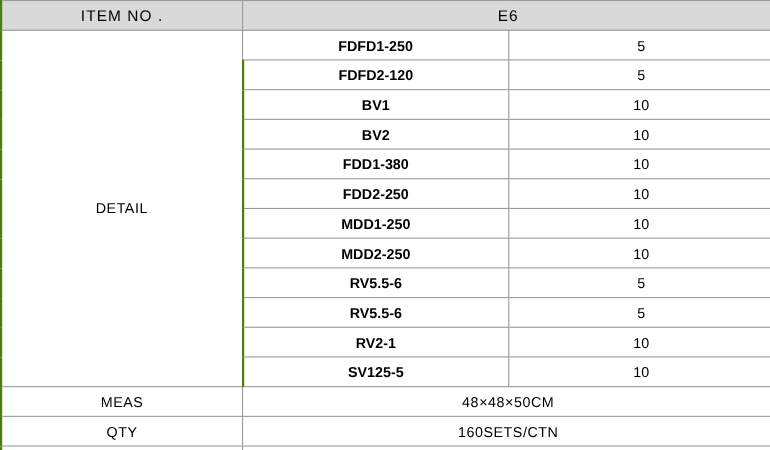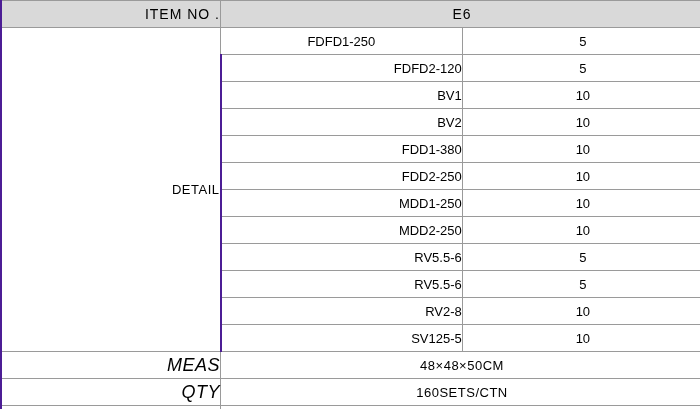--- a/index.html
+++ b/index.html
@@ -56,45 +56,45 @@
     text-align: left;
     padding-left: 44px;
     box-sizing: border-box;
   }
   .name-cell {
     width: 235px;
     text-align: left;
     padding-left: 58px;
     box-sizing: border-box;
     font-size: 13px;
+    font-weight: bold;
   }
   .qty-cell {
     width: 247px;
     text-align: center;
     font-size: 13px;
   }
   .footer-label {
     width: 218px;
     text-align: left;
     padding-left: 44px;
     box-sizing: border-box;
-    font-size: 18px;
+    font-size: 13px;
     letter-spacing: 0.5px;
-    font-style: italic;
   }
   .footer-value {
     text-align: center;
     font-size: 13px;
     letter-spacing: 0.5px;
   }
   .detail-block-top td { border-top: 2px solid #3a3a3a; }
   .detail-block-bottom td { border-bottom: 2px solid #3a3a3a; }
   .last-row td { border-bottom: 2px solid #3a3a3a; }
   
-  table.spec td:first-child { border-left: 2px solid #4c1d95; text-align: right; }
+  table.spec td:first-child { border-left: 2px solid #4d7c0f; }
   table.spec td:last-child { border-right: 2px solid #3a3a3a; }
 </style>
 </head>
 <body>
 
 <div class="sheet">
   <table class="spec">
     <tbody>
       <tr class="hdr-row">
         <td class="hdr-item">ITEM NO .</td>
@@ -136,21 +136,21 @@
       </tr>
       <tr>
         <td class="name-cell">RV5.5-6</td>
         <td class="qty-cell">5</td>
       </tr>
       <tr>
         <td class="name-cell">RV5.5-6</td>
         <td class="qty-cell">5</td>
       </tr>
       <tr>
-        <td class="name-cell">RV2-8</td>
+        <td class="name-cell">RV2-1</td>
         <td class="qty-cell">10</td>
       </tr>
       <tr class="detail-block-bottom">
         <td class="name-cell">SV125-5</td>
         <td class="qty-cell">10</td>
       </tr>
 
       <tr>
         <td class="footer-label">MEAS</td>
         <td class="footer-value" colspan="2">48×48×50CM</td>

